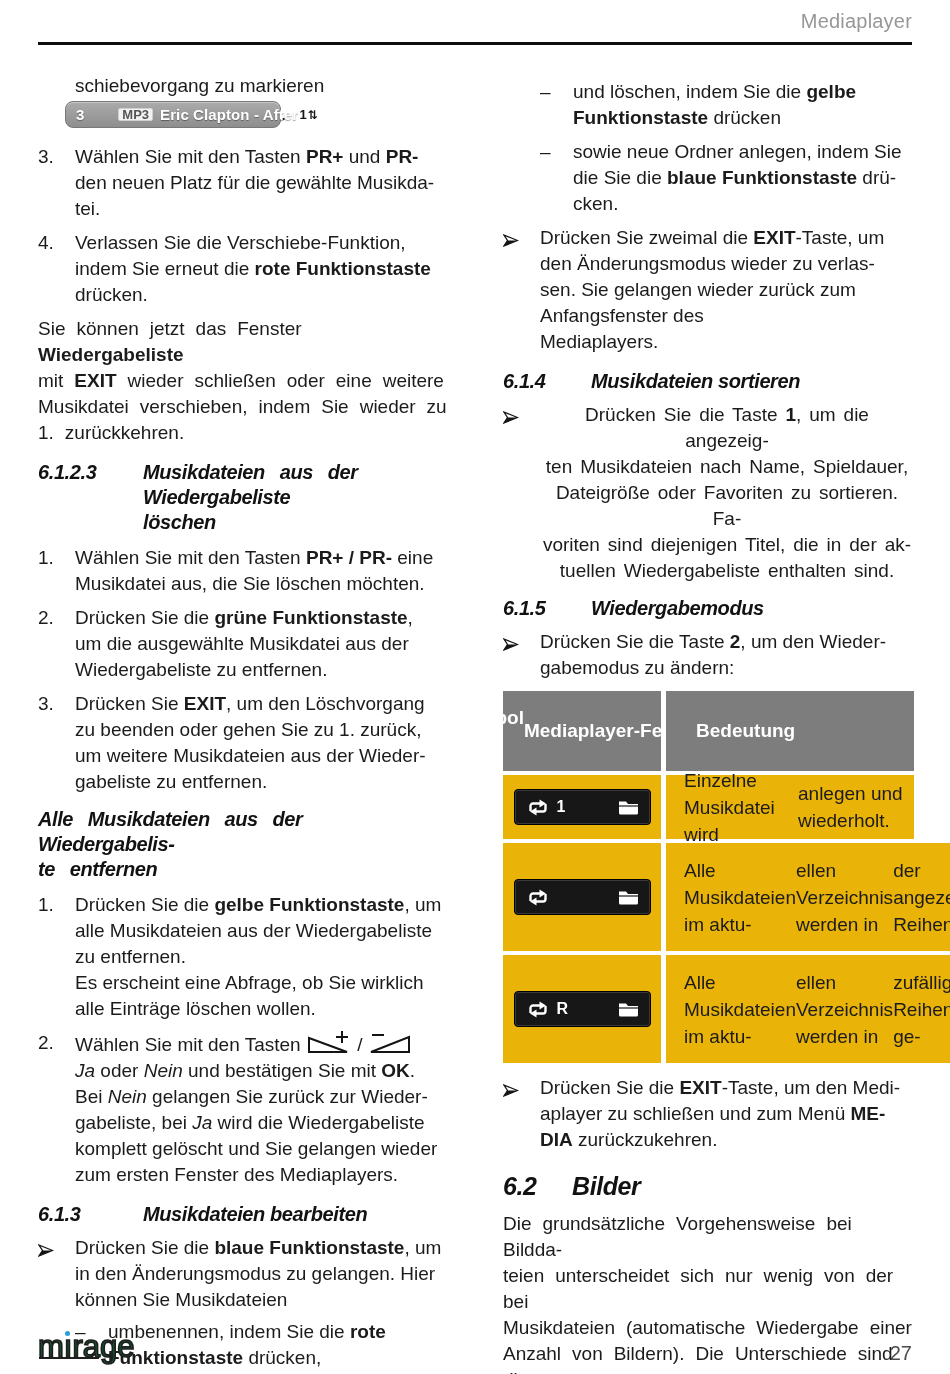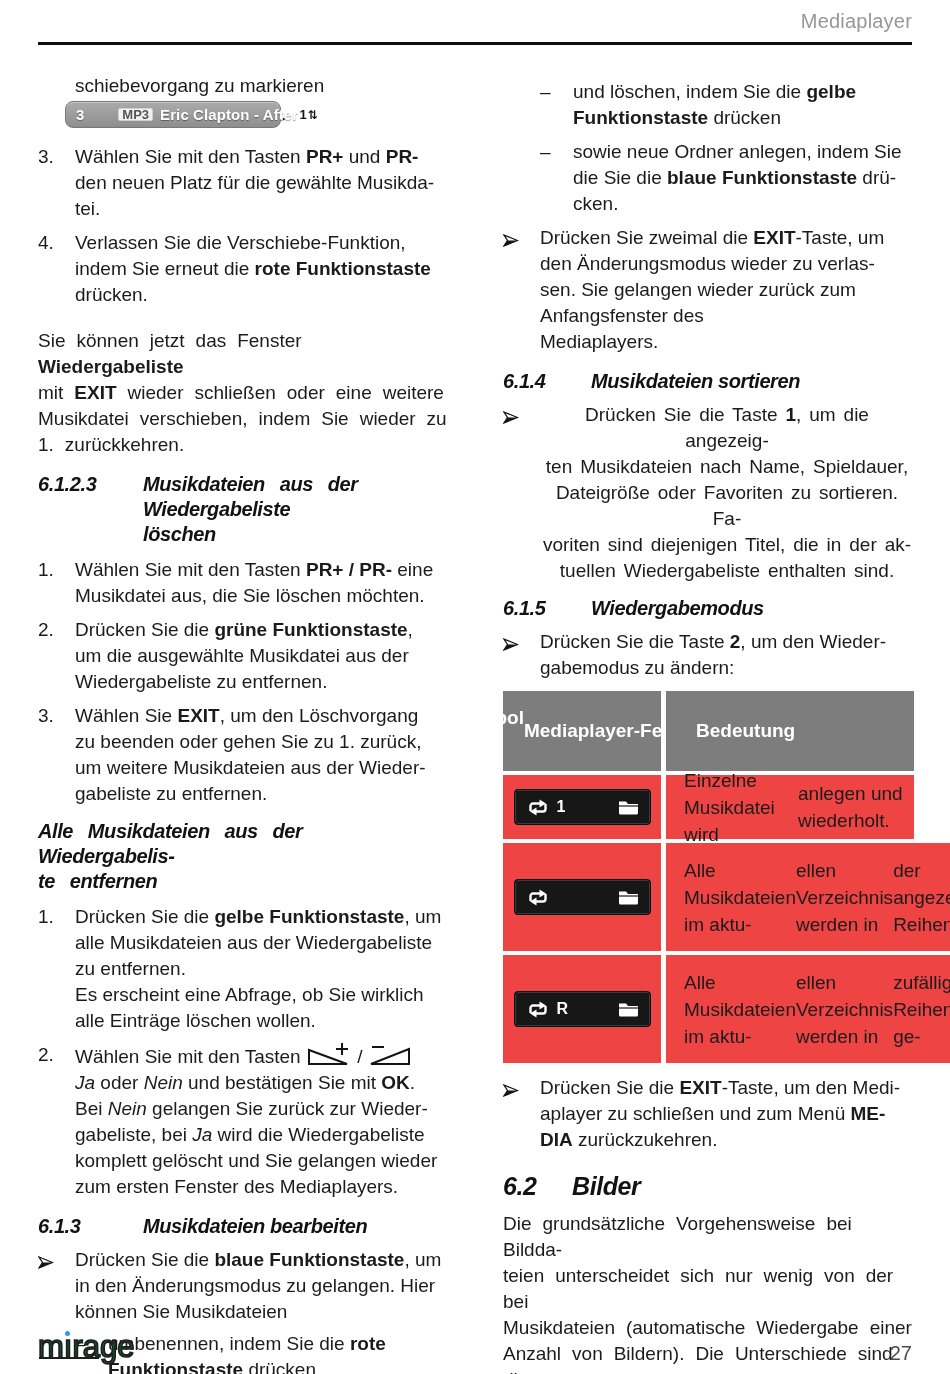--- a/index.html
+++ b/index.html
@@ -29,21 +29,21 @@
   .li { display:flex; margin-top:8px; }
   .li .num { width:37px; flex:none; }
   .li .body { flex:1; }
   .li-dash { display:flex; margin-top:6px; padding-left:37px; }
   .li-dash .mark { width:33px; flex:none; }
   .li-dash .body { flex:1; }
   .li-arrow { display:flex; margin-top:8px; }
   .li-arrow .mark { width:37px; flex:none; padding-top:4px; }
   .li-arrow .body { flex:1; }
 
-  .para { margin-top:20px; }
+  .para { margin-top:8px; }
   .jw { word-spacing:.30em; }
   .jw2 { word-spacing:.14em;text-align:center; }
 
   
   .h3 { display:flex; margin-top:14px; font-weight:bold; font-style:italic;
         font-size:20px; line-height:25px; letter-spacing:-.4px; color:#121212; }
   .h3 .hnum { flex:none; }
   .col-left  .h3 .hnum { min-width:105px;font-style:italic; }
   .col-right .h3 .hnum { min-width:88px; }
   .h3 .htit { flex:1; }
@@ -82,21 +82,21 @@
   .mt-row:first-child { margin-top:0; }
   .mt-hcell {
     background:#7d7d7d; color:#fff; font-weight:bold;
     display:flex; align-items:center; justify-content:center; text-align:center;
     height:80px; line-height:26px;
   }
   .mt-c1 { width:158px; flex:none; }
   .mt-c2 { flex:1; }
   .mt-hcell.mt-c2 { justify-content:flex-start; text-align:left; padding-left:30px; }
   .mt-cell {
-    background:#ef4444; display:flex; align-items:center;
+    background:#eab308; display:flex; align-items:center;
   }
   .mt-cell.mt-c1 { justify-content:center; }
   .mt-cell.mt-c2 { padding:8px 6px 8px 18px; line-height:27px; }
   .r1 { height:64px; } .r2 { height:108px; } .r3 { height:108px; }
 
   .sym-bar {
     width:137px; height:36px; background:#171717; border-radius:4px;
     border:1px solid #000; box-shadow:0 0 0 1px #3a3a3a inset;
     display:flex; align-items:center; padding:0 11px; color:#fff;
   }
@@ -159,21 +159,21 @@
     <div class="li" style="margin-top:10px">
       <span class="num">1.</span>
       <span class="body"><span>Wählen Sie mit den Tasten </span><span style="font-weight: 700;">PR+ / PR-</span><span> eine</span><br><span>Musikdatei aus, die Sie löschen möchten.</span></span>
     </div>
     <div class="li">
       <span class="num">2.</span>
       <span class="body"><span>Drücken Sie die </span><span style="font-weight: 700;">grüne Funktionstaste</span><span>,</span><br><span>um die ausgewählte Musikdatei aus der</span><br><span>Wiedergabeliste zu entfernen.</span></span>
     </div>
     <div class="li">
       <span class="num">3.</span>
-      <span class="body"><span>Wählen Sie </span><span style="font-weight: 700;">EXIT</span><span>, um den Löschvorgang</span><br><span>zu beenden oder gehen Sie zu 1. zurück,</span><br><span>um weitere Musikdateien aus der Wieder-</span><br><span>gabeliste zu entfernen.</span></span>
+      <span class="body"><span>Drücken Sie </span><span style="font-weight: 700;">EXIT</span><span>, um den Löschvorgang</span><br><span>zu beenden oder gehen Sie zu 1. zurück,</span><br><span>um weitere Musikdateien aus der Wieder-</span><br><span>gabeliste zu entfernen.</span></span>
     </div>
 
     <div class="h3 h-stretch" style="margin-top:12px">
       <span class="htit"><span>Alle Musikdateien aus der Wiedergabelis-</span><br><span>te entfernen</span></span>
     </div>
 
     <div class="li" style="margin-top:10px">
       <span class="num">1.</span>
       <span class="body"><span>Drücken Sie die </span><span style="font-weight: 700;">gelbe Funktionstaste</span><span>, um</span><br><span>alle Musikdateien aus der Wiedergabeliste</span><br><span>zu entfernen.</span><br><span>Es erscheint eine Abfrage, ob Sie wirklich</span><br><span>alle Einträge löschen wollen.</span></span>
     </div>

